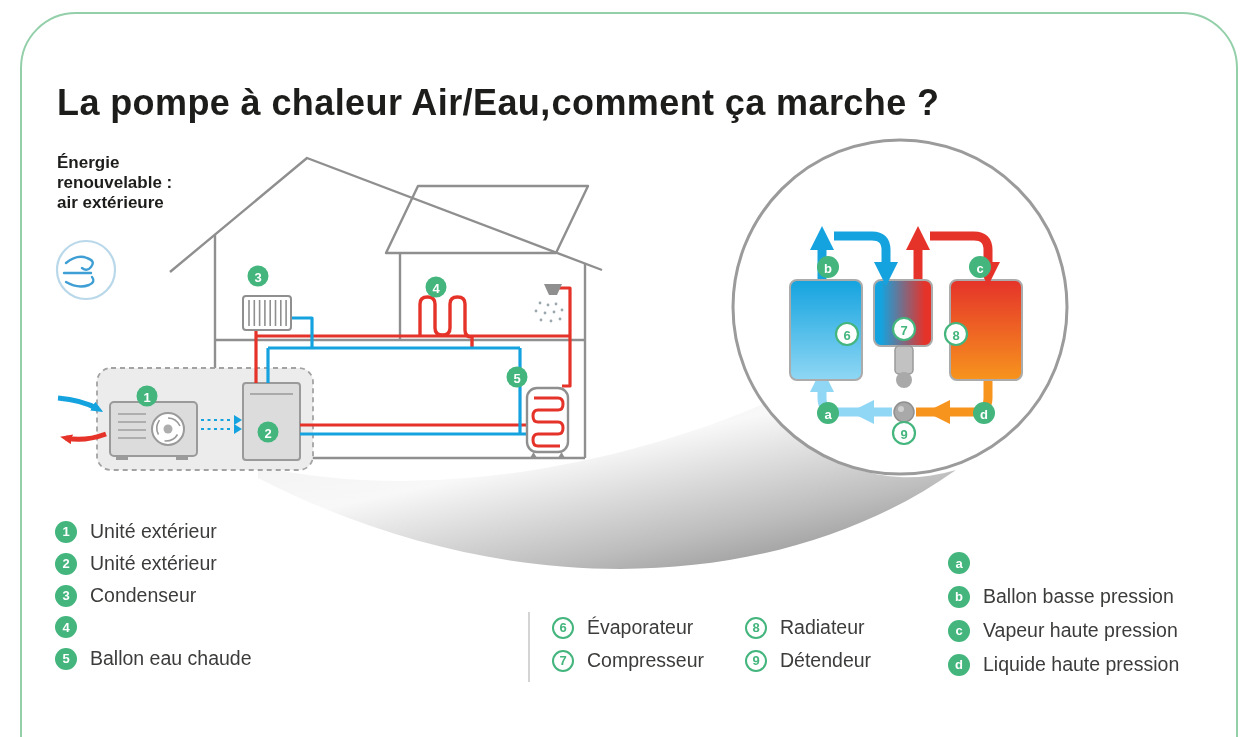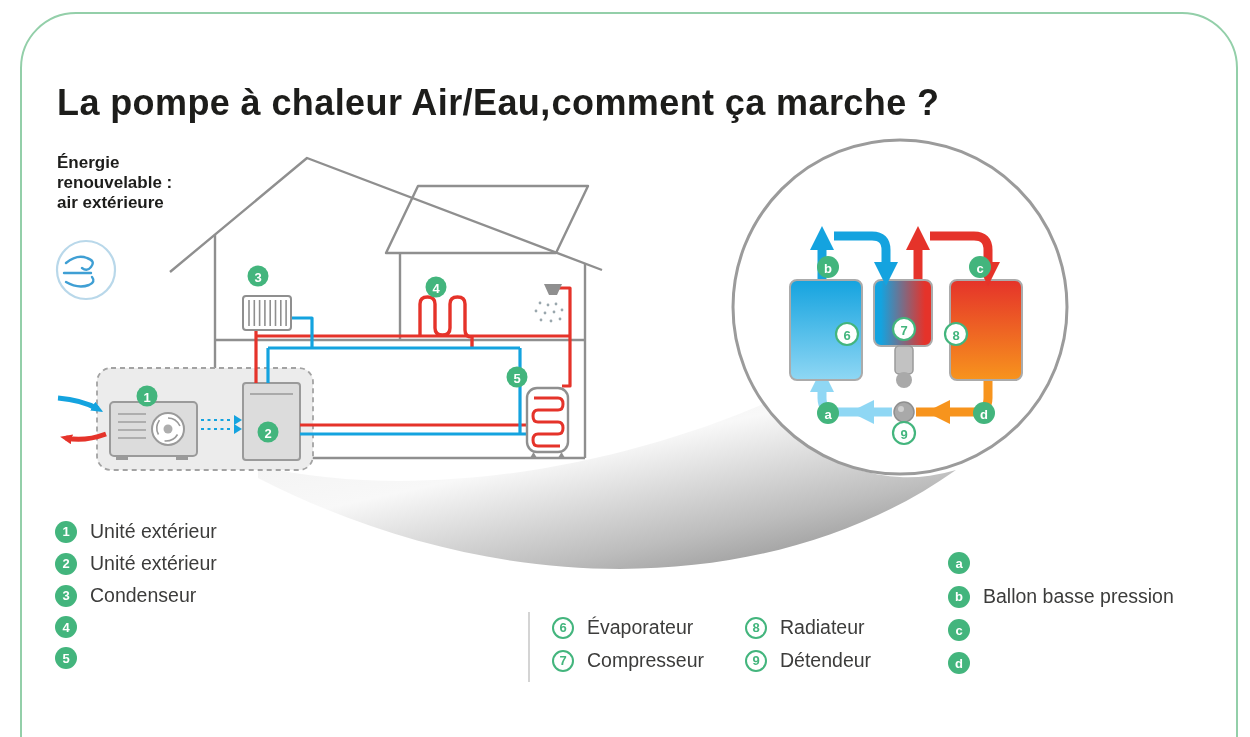--- a/index.html
+++ b/index.html
@@ -300,20 +300,21 @@
   </div>
   <div class="lg-item">
     <span class="badge solid">3</span>
     <span>Condenseur</span>
   </div>
   <div class="lg-item">
     <span class="badge solid">4</span>
   </div>
   <div class="lg-item">
     <span class="badge solid">5</span>
+    <span>Ballon eau chaude</span>
   </div>
 </div>
 
 <div class="divider"></div>
 
 <div class="legend legend-cycle-1">
   <div class="lg-item">
     <span class="badge outline">6</span>
     <span>Évaporateur</span>
   </div>
@@ -337,17 +338,19 @@
 <div class="legend legend-states">
   <div class="lg-item">
     <span class="badge solid">a</span>
   </div>
   <div class="lg-item">
     <span class="badge solid">b</span>
     <span>Ballon basse pression</span>
   </div>
   <div class="lg-item">
     <span class="badge solid">c</span>
+    <span>Vapeur haute pression</span>
   </div>
   <div class="lg-item">
     <span class="badge solid">d</span>
+    <span>Liquide haute pression</span>
   </div>
 </div>
 
 </body></html>

